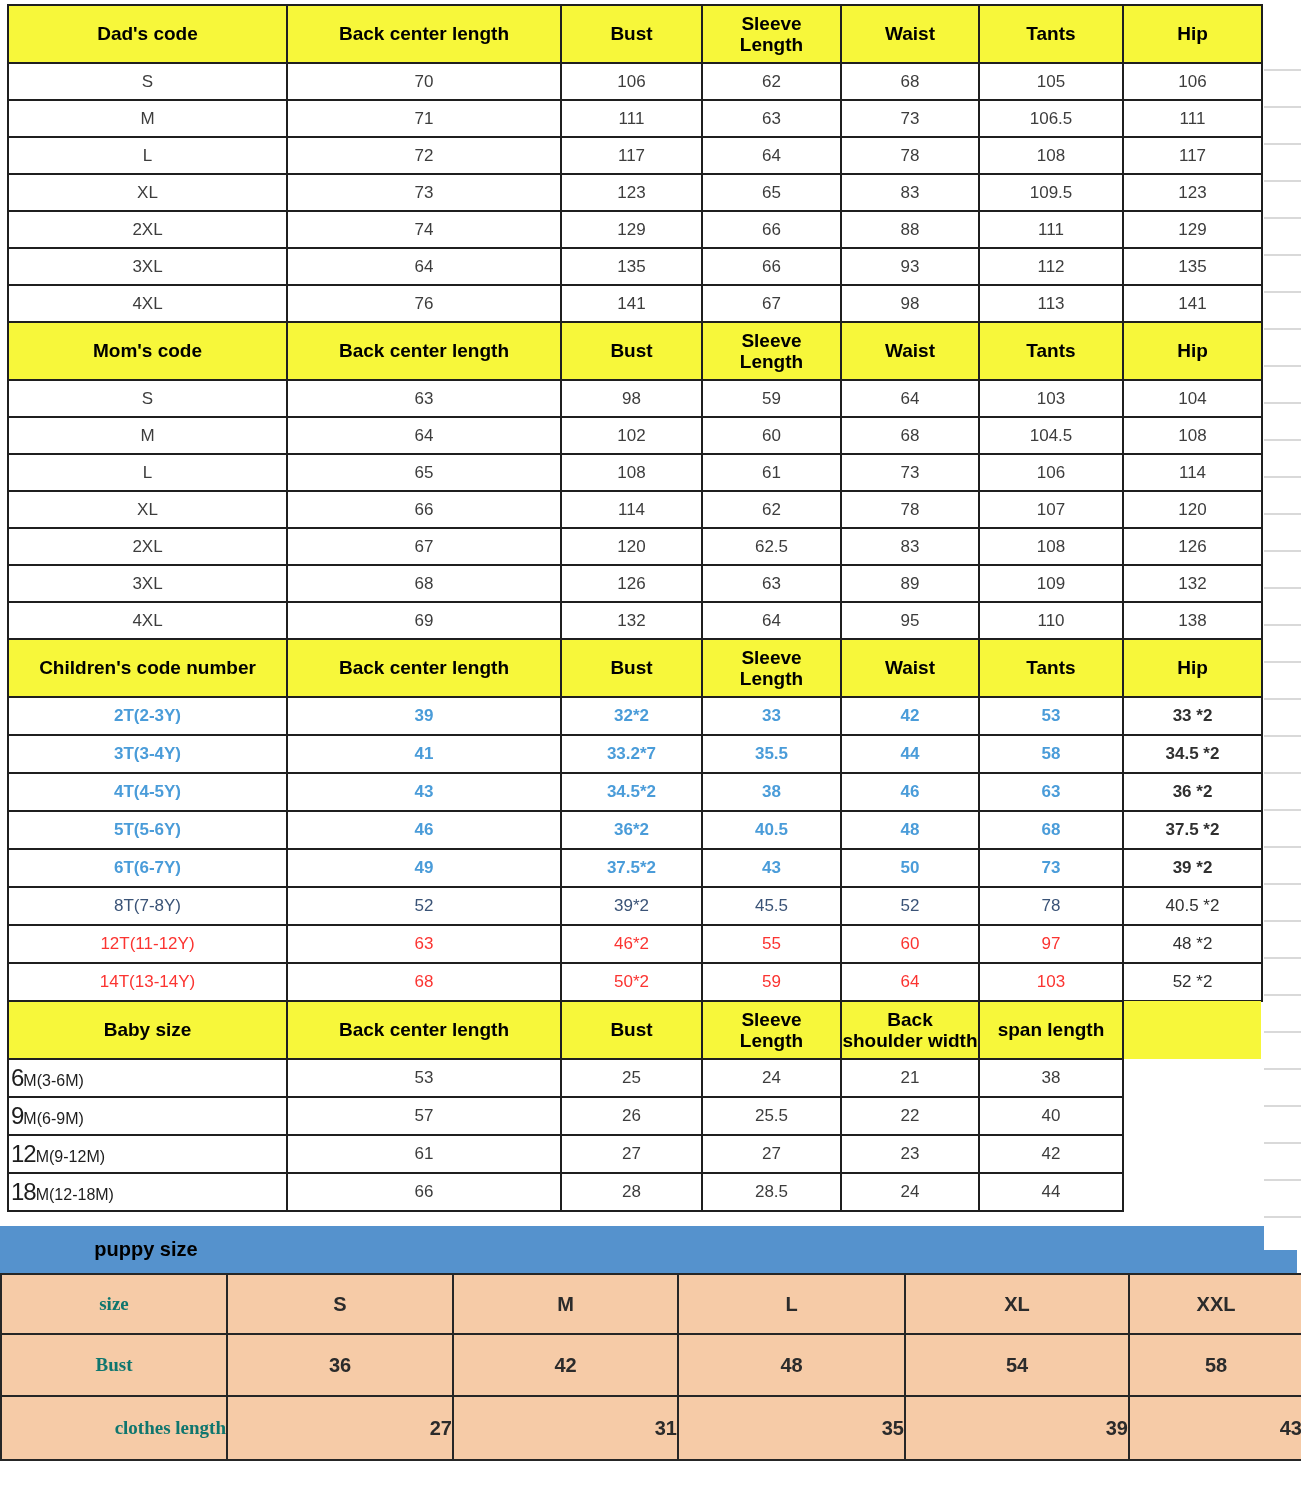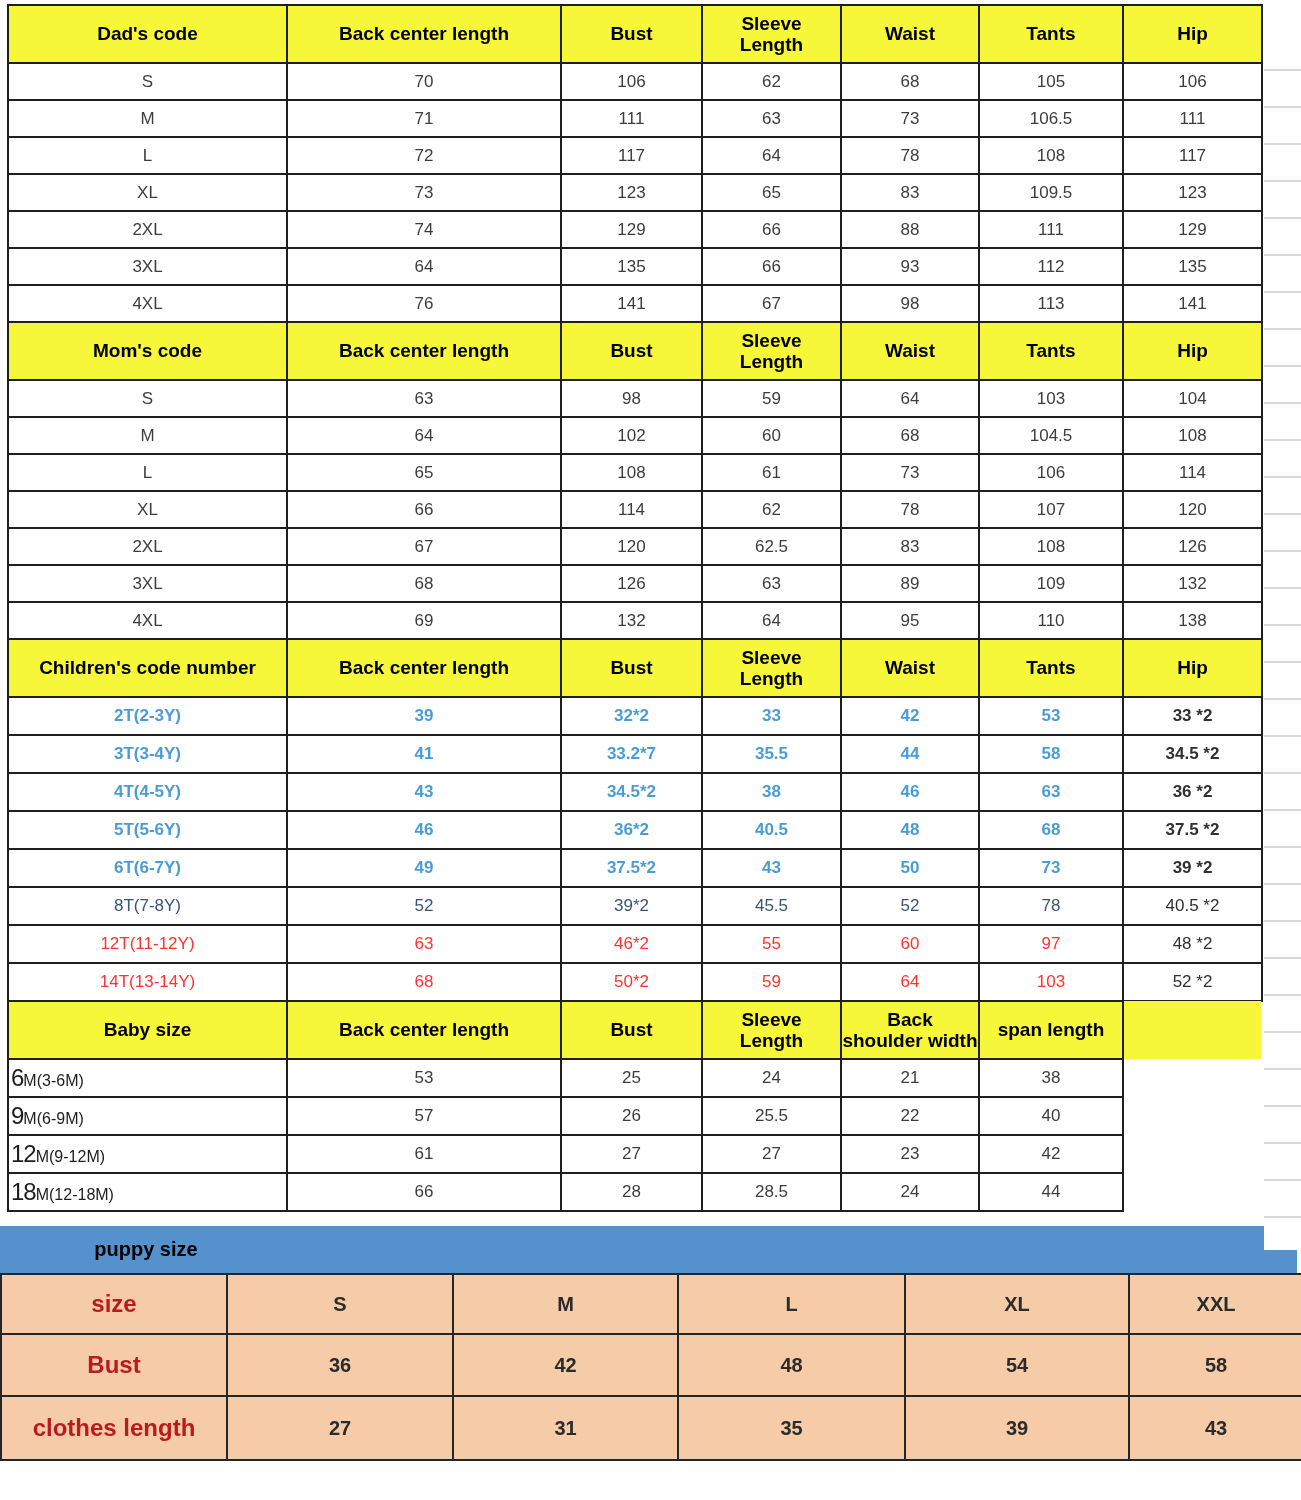--- a/index.html
+++ b/index.html
@@ -24,22 +24,22 @@
   td.ghost{border:none;background:#fff;}
   .rstrip{position:absolute;top:34px;right:0;width:37px;height:1216px;
           background:repeating-linear-gradient(to bottom,#fff 0 35px,#d9d9d9 35px 37px);}
   .banner{margin-top:14px;width:1297px;height:47px;background:#5592cd;display:flex;align-items:center;}
   .banner span{display:block;width:292px;text-align:center;font-size:20px;font-weight:700;color:#000;}
   .puppy{width:1301px;margin-top:0;}
   .puppy td{background:#f6cba7;font-weight:700;color:#2b2b2b;font-size:20px;border-color:#262626;}
   .puppy td:last-child{border-right:none;}
   .puppy tr.pr1 td{height:58px;}
   .puppy tr.pr2 td{height:60px;}
-  .puppy tr.pr3 td{height:62px;}
-  .puppy td.plbl{font-size:24px;color:#b91c1c;}
+  .puppy tr.pr3 td{height:62px;text-align:right;}
+  .puppy td.plbl{font-size:19px;color:#0f766e;font-family:Liberation Serif, serif;}
 </style>
 </head>
 <body>
 
 <div class="sheet">
   <div class="grid-tables">
 
     <table class="dads">
       <colgroup>
           <col style="width:279px">

